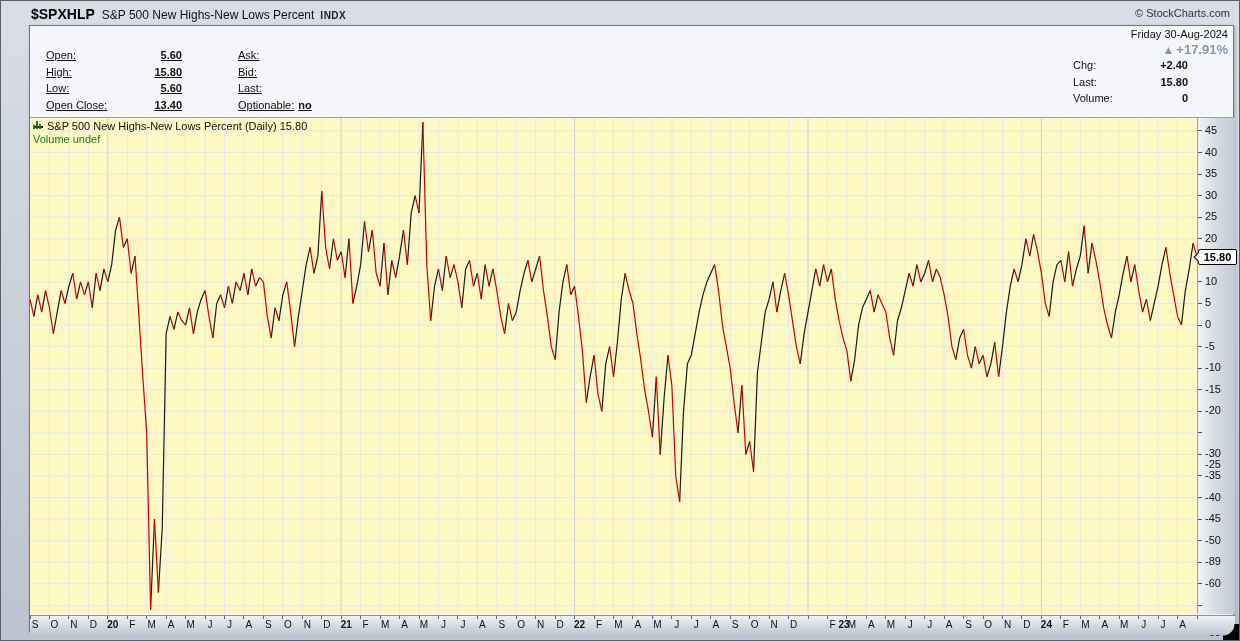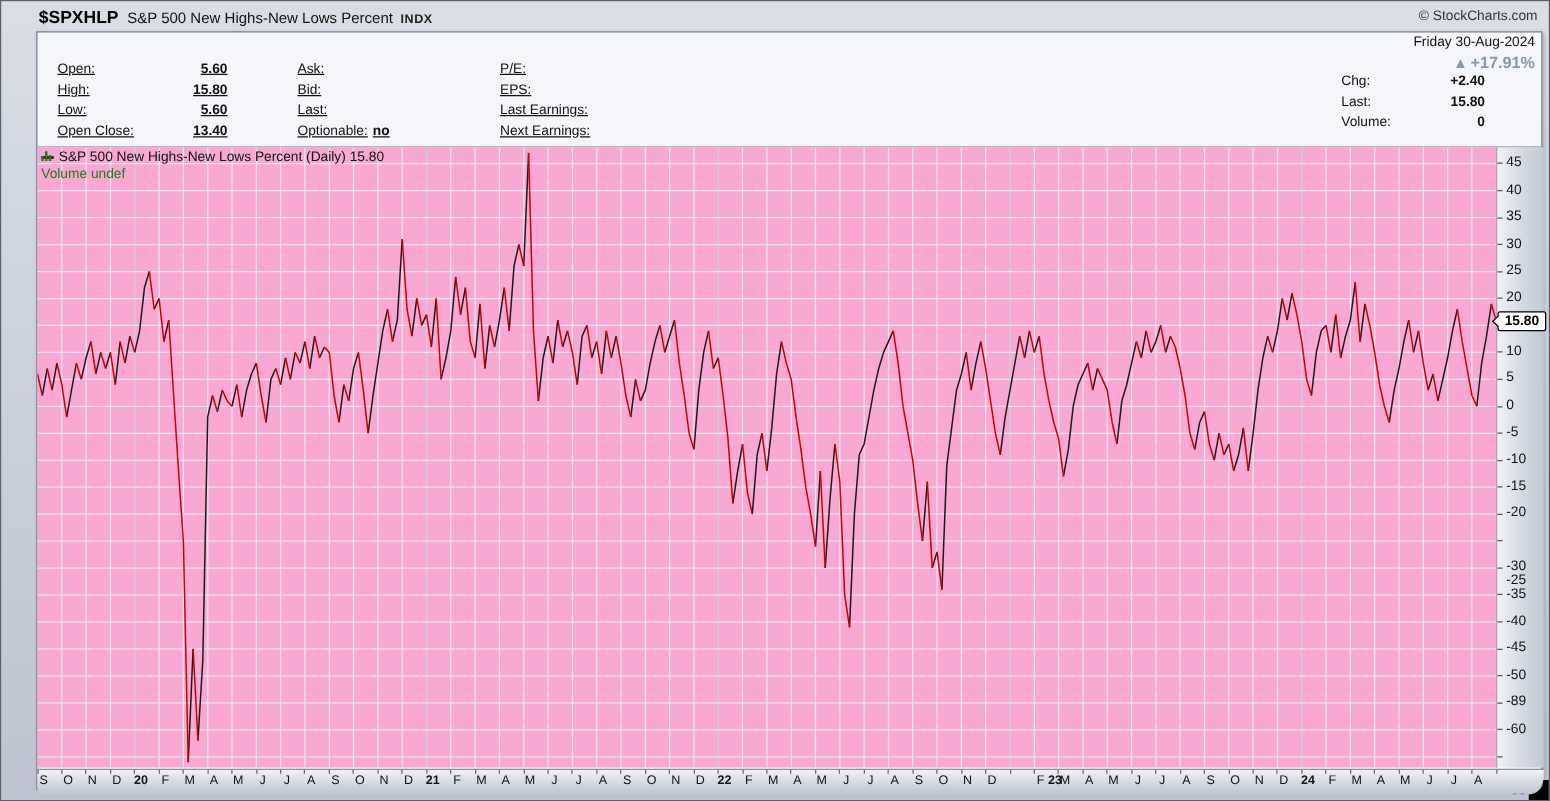--- a/index.html
+++ b/index.html
@@ -32,21 +32,21 @@
   .qcol0 .qv{width:58px;text-align:right;font-weight:bold;}
   .qcol1 .qv,.qcol2 .qv,.qcol3 .qv{font-weight:bold;margin-left:4px;}
   .quote-right{position:absolute;right:45px;top:31px;font-size:11px;color:#111;}
   .quote-right .qrow{display:flex;height:16.5px;line-height:16.5px;}
   .quote-right .ql{width:55px;}
   .quote-right .qv{width:60px;text-align:right;font-weight:bold;}
 
   
   .chart-area{position:absolute;left:0;top:91px;width:1205px;height:516px;
               border-top:1px solid #9aa0ac;}
-  .plot{position:absolute;left:0;top:0;width:1167px;height:496px;background:#f9a8d4;
+  .plot{position:absolute;left:0;top:0;width:1167px;height:496px;background:#fef9c3;
         border-right:1px solid #9aa0ac;box-sizing:content-box;}
   .plot svg{position:absolute;left:0;top:0;}
   .yaxis{position:absolute;left:1168px;top:0;width:37px;height:496px;
          background:linear-gradient(90deg,#f0f2f6 0%,#d3d9e2 55%,#c2cad6 100%);}
   .ylab{position:absolute;left:7px;width:28px;font-size:11px;color:#111;text-align:left;}
   .ytick{position:absolute;left:0;width:4px;height:1px;background:#555;}
   .xaxis{position:absolute;left:0;top:497px;width:1205px;height:19px;
          background:linear-gradient(180deg,#f0f2f6 0%,#d6dbe3 50%,#bfc7d3 100%);
          border-top:1px solid #8a8f9a;}
   .xlab{position:absolute;top:3px;width:20px;text-align:center;font-size:10px;color:#111;}
@@ -105,26 +105,20 @@
           <div class="qrow">
             <span class="ql">Open Close:</span>
             <span class="qv">13.40</span>
           </div>
         </div>
         <div class="qcol qcol1">
           <div class="qrow"><span class="ql">Ask:</span><span class="qv"></span></div>
           <div class="qrow"><span class="ql">Bid:</span><span class="qv"></span></div>
           <div class="qrow"><span class="ql">Last:</span><span class="qv"></span></div>
           <div class="qrow"><span class="ql">Optionable:</span><span class="qv">no</span></div>
-        </div>
-        <div class="qcol qcol3">
-          <div class="qrow"><span class="ql">P/E:</span><span class="qv"></span></div>
-          <div class="qrow"><span class="ql">EPS:</span><span class="qv"></span></div>
-          <div class="qrow"><span class="ql">Last Earnings:</span><span class="qv"></span></div>
-          <div class="qrow"><span class="ql">Next Earnings:</span><span class="qv"></span></div>
         </div>
       </div>
     <div class="quote-right">
         <div class="qrow">
           <span class="ql">Chg:</span>
           <span class="qv">+2.40</span>
         </div>
         <div class="qrow">
           <span class="ql">Last:</span>
           <span class="qv">15.80</span>

